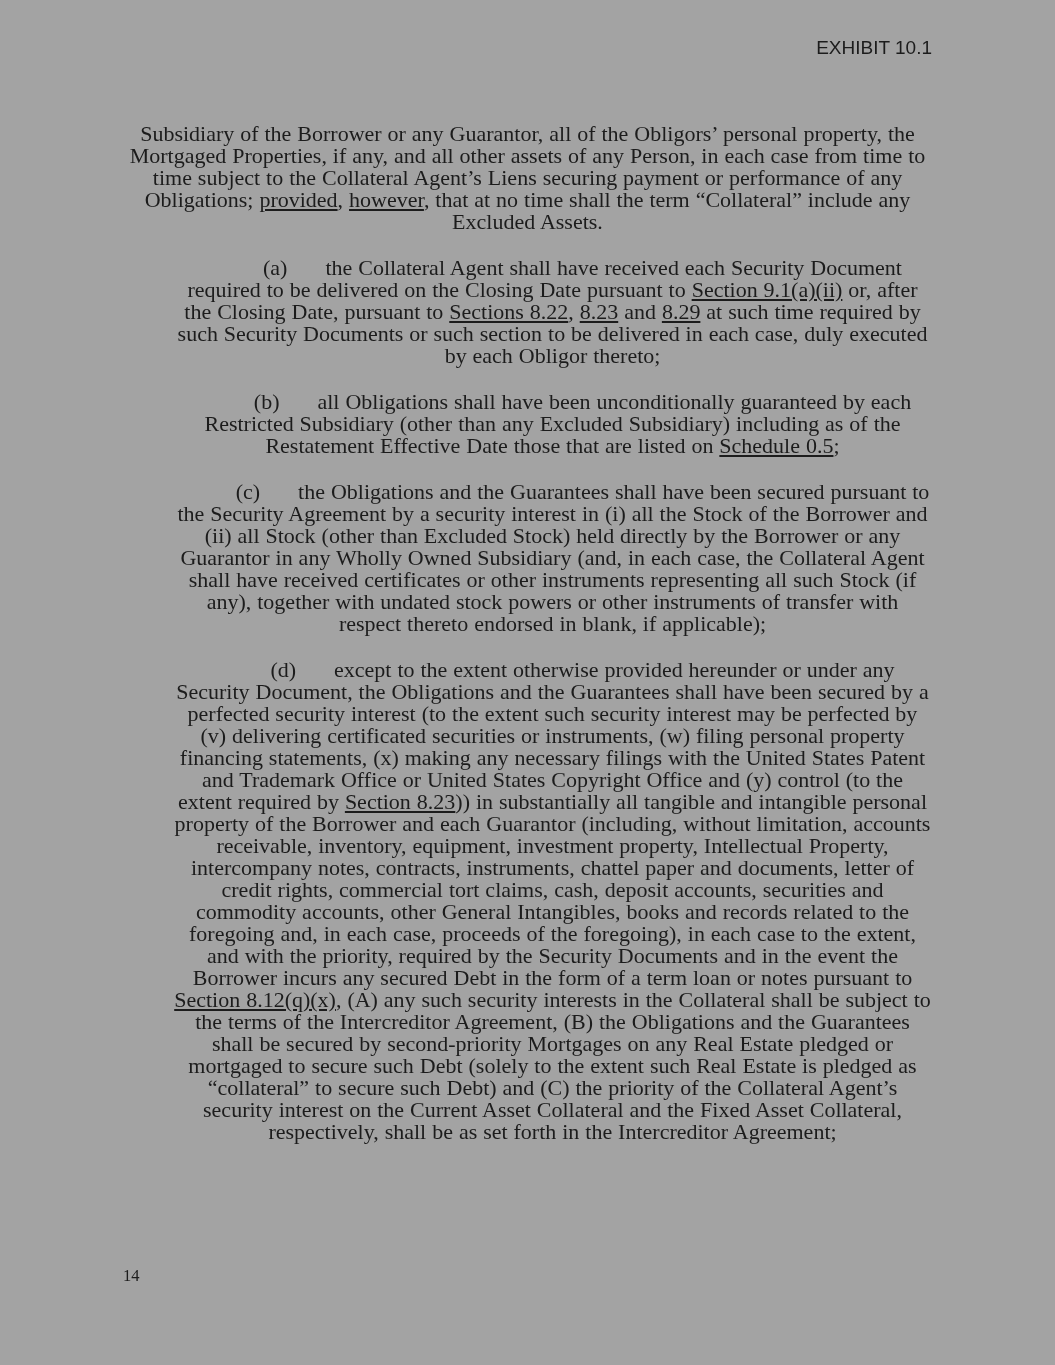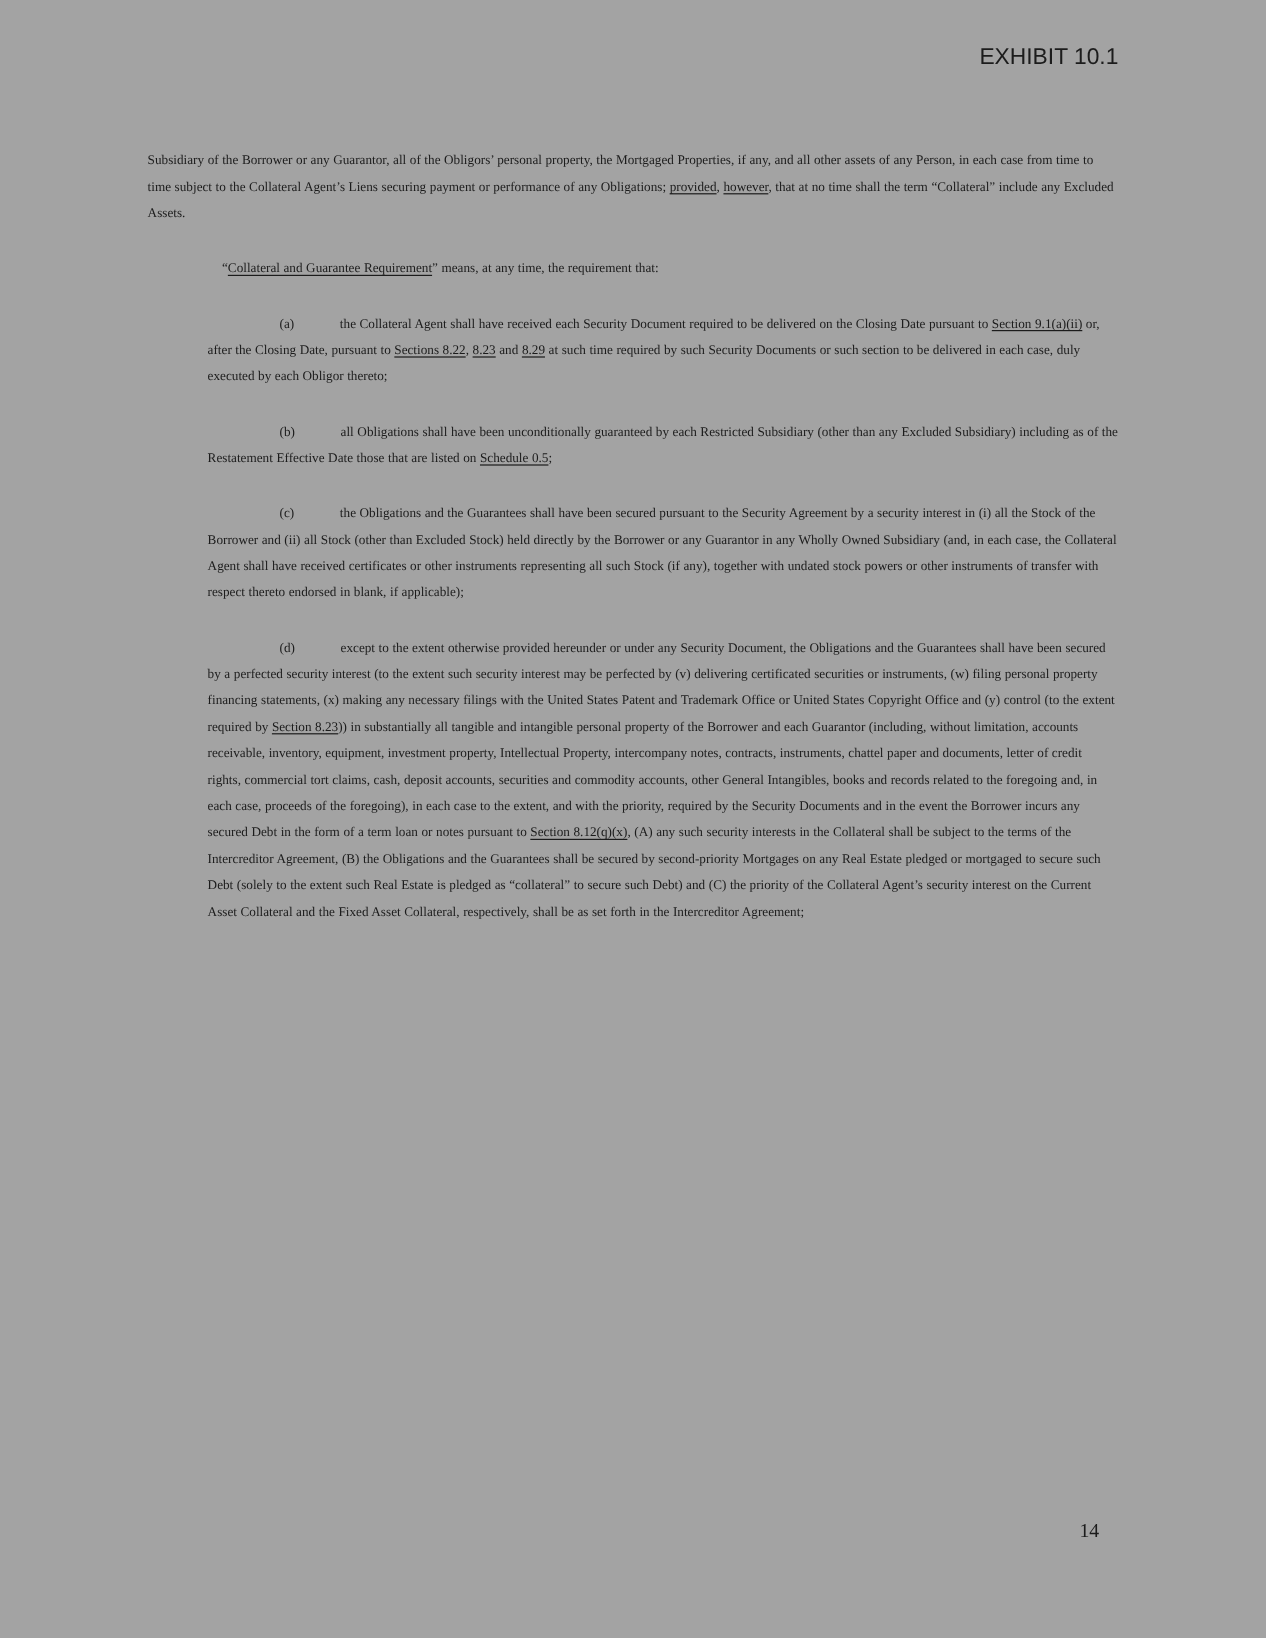--- a/index.html
+++ b/index.html
@@ -22,52 +22,51 @@
   }
   .exhibit-header {
     font-family: "Liberation Sans", "DejaVu Sans", sans-serif;
     font-size: 19px;
     line-height: 20px;
     text-align: right;
     color: #1c1c1c;
     margin-bottom: 65px;
   }
   .para {
-    font-size: 11px;
+    font-size: 22px;
     line-height: 22px;
     margin-top: 24px;
-    text-align: left;
+    text-align: center;
     word-spacing: 0.02em;
   }
   .para:first-of-type { margin-top: 0; }
   .para.continuation { text-indent: 0; }
   .para.indented { text-indent: 62px; }
   .para.list-item { margin-left: 50px; text-indent: 60px; }
   .u { text-decoration: underline; text-underline-offset: 2px; }
   .tab { display: inline-block; width: 38px; }
   .page-number {
     position: absolute;
-    left: 107px;
+    left: 123px;
     width: 809px;
     top: 1265px;
-    text-align: right;
+    text-align: left;
     font-size: 16.5px;
     line-height: 22px;
     color: #1c1c1c;
   }
 </style>
 </head>
 <body>
 
 <div class="page">
   <div class="content">
     <div class="exhibit-header">EXHIBIT 10.1</div>
     <div>
         <p class="para continuation"><span>Subsidiary of the Borrower or any Guarantor, all of the Obligors’ personal property, the Mortgaged Properties, if any, and all other assets of any Person, in each case from time to time subject to the Collateral Agent’s Liens securing payment or performance of any Obligations; </span><span class="u">provided</span><span>, </span><span class="u">however</span><span>, that at no time shall the term “Collateral” include any Excluded Assets.</span></p>
-        <p class="para indented"><span>“</span><span class="u">Collateral and Guarantee Requirement</span><span>” means, at any time, the requirement that:</span></p>
         <p class="para list-item"><span>(a)</span><span class="tab"></span><span>the Collateral Agent shall have received each Security Document required to be delivered on the Closing Date pursuant to </span><span class="u">Section 9.1(a)(ii)</span><span> or, after the Closing Date, pursuant to </span><span class="u">Sections 8.22</span><span>, </span><span class="u">8.23</span><span> and </span><span class="u">8.29</span><span> at such time required by such Security Documents or such section to be delivered in each case, duly executed by each Obligor thereto;</span></p>
         <p class="para list-item"><span>(b)</span><span class="tab"></span><span>all Obligations shall have been unconditionally guaranteed by each Restricted Subsidiary (other than any Excluded Subsidiary) including as of the Restatement Effective Date those that are listed on </span><span class="u">Schedule 0.5</span><span>;</span></p>
         <p class="para list-item"><span>(c)</span><span class="tab"></span><span>the Obligations and the Guarantees shall have been secured pursuant to the Security Agreement by a security interest in (i) all the Stock of the Borrower and (ii) all Stock (other than Excluded Stock) held directly by the Borrower or any Guarantor in any Wholly Owned Subsidiary (and, in each case, the Collateral Agent shall have received certificates or other instruments representing all such Stock (if any), together with undated stock powers or other instruments of transfer with respect thereto endorsed in blank, if applicable);</span></p>
         <p class="para list-item"><span>(d)</span><span class="tab"></span><span>except to the extent otherwise provided hereunder or under any Security Document, the Obligations and the Guarantees shall have been secured by a perfected security interest (to the extent such security interest may be perfected by (v) delivering certificated securities or instruments, (w) filing personal property financing statements, (x) making any necessary filings with the United States Patent and Trademark Office or United States Copyright Office and (y) control (to the extent required by </span><span class="u">Section 8.23</span><span>)) in substantially all tangible and intangible personal property of the Borrower and each Guarantor (including, without limitation, accounts receivable, inventory, equipment, investment property, Intellectual Property, intercompany notes, contracts, instruments, chattel paper and documents, letter of credit rights, commercial tort claims, cash, deposit accounts, securities and commodity accounts, other General Intangibles, books and records related to the foregoing and, in each case, proceeds of the foregoing), in each case to the extent, and with the priority, required by the Security Documents and in the event the Borrower incurs any secured Debt in the form of a term loan or notes pursuant to </span><span class="u">Section 8.12(q)(x)</span><span>, (A) any such security interests in the Collateral shall be subject to the terms of the Intercreditor Agreement, (B) the Obligations and the Guarantees shall be secured by second-priority Mortgages on any Real Estate pledged or mortgaged to secure such Debt (solely to the extent such Real Estate is pledged as “collateral” to secure such Debt) and (C) the priority of the Collateral Agent’s security interest on the Current Asset Collateral and the Fixed Asset Collateral, respectively, shall be as set forth in the Intercreditor Agreement;</span></p>
       </div>
   </div>
   <div class="page-number">14</div>
 </div>
 
 </body></html>

